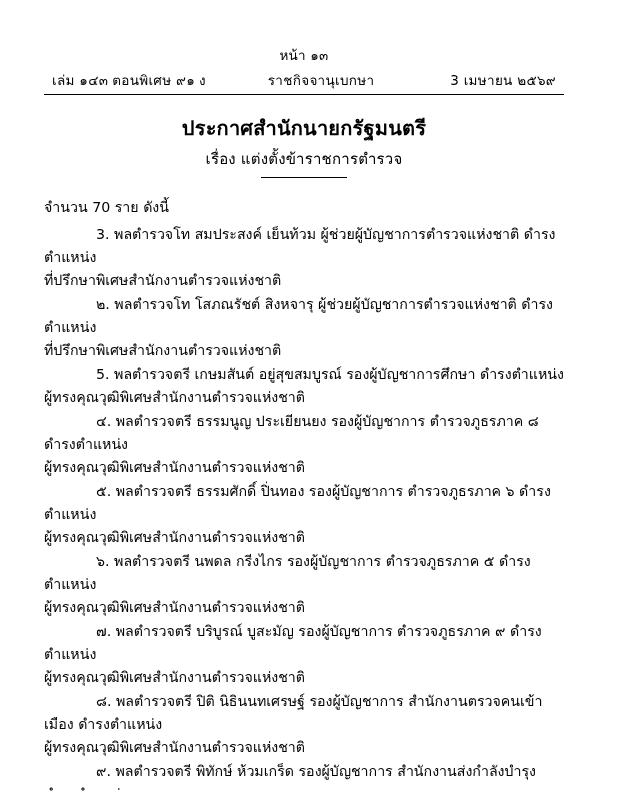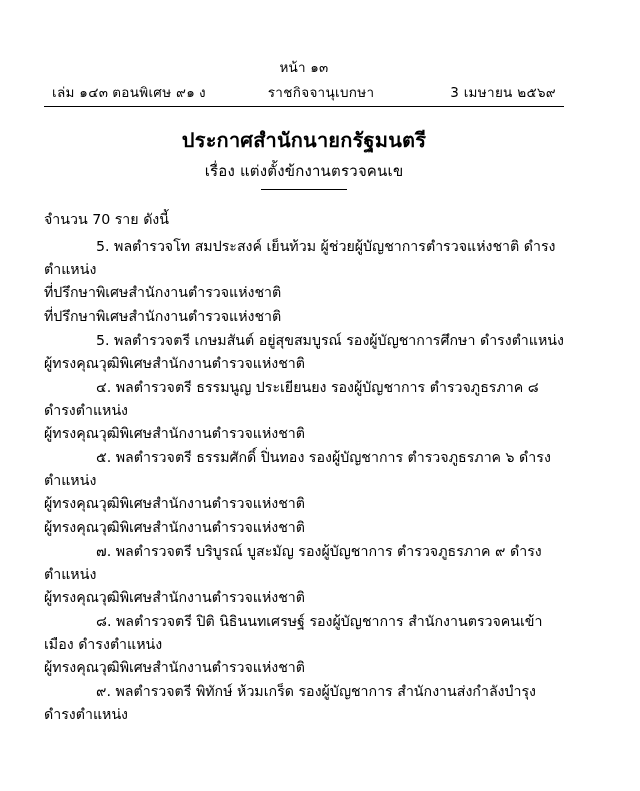--- a/index.html
+++ b/index.html
@@ -12,21 +12,21 @@
     height: 791px;
     font-family: "DejaVu Sans", "Liberation Sans", sans-serif;
     color: #000000;
     position: relative;
     overflow: hidden;
   }
   .page {
     width: 608px;
     height: 791px;
     box-sizing: border-box;
-    padding: 58px 44px 10px 44px;
+    padding: 46px 44px 10px 44px;
     position: relative;
   }
 
   
   .gazette-header {
     width: 100%;
   }
   .page-number-line {
     text-align: center;
     font-size: 13.5px;
@@ -132,49 +132,51 @@
         <span class="sub-label">ง</span>
       </div>
       <div class="header-center">ราชกิจจานุเบกษา</div>
       <div class="header-right">3 เมษายน ๒๕๖๙</div>
     </div>
     <hr class="header-rule">
   </div>
 
   <div class="title-block">
     <h1 class="doc-title">ประกาศสำนักนายกรัฐมนตรี</h1>
-    <div class="doc-subtitle">เรื่อง  แต่งตั้งข้กงานตรวจคนเข</div>
+    <div class="doc-subtitle">เรื่อง  แต่งตั้งข้าราชการตำรวจ</div>
     <hr class="title-rule">
   </div>
 
   <div class="body-block">
     <p class="para cont">จำนวน 70 ราย ดังนี้</p>
 
     <div class="spacer-sm"></div>
 
     <div class="entry">
-      <p class="entry-first">5.  พลตำรวจโท สมประสงค์  เย็นท้วม  ผู้ช่วยผู้บัญชาการตำรวจแห่งชาติ  ดำรงตำแหน่ง</p>
+      <p class="entry-first">3.  พลตำรวจโท สมประสงค์  เย็นท้วม  ผู้ช่วยผู้บัญชาการตำรวจแห่งชาติ  ดำรงตำแหน่ง</p>
       <p class="entry-second">ที่ปรึกษาพิเศษสำนักงานตำรวจแห่งชาติ</p>
     </div>
     <div class="entry">
+      <p class="entry-first">๒.  พลตำรวจโท โสภณรัชต์  สิงหจารุ  ผู้ช่วยผู้บัญชาการตำรวจแห่งชาติ  ดำรงตำแหน่ง</p>
       <p class="entry-second">ที่ปรึกษาพิเศษสำนักงานตำรวจแห่งชาติ</p>
     </div>
     <div class="entry">
       <p class="entry-first">5.  พลตำรวจตรี เกษมสันต์  อยู่สุขสมบูรณ์  รองผู้บัญชาการศึกษา  ดำรงตำแหน่ง</p>
       <p class="entry-second">ผู้ทรงคุณวุฒิพิเศษสำนักงานตำรวจแห่งชาติ</p>
     </div>
     <div class="entry">
       <p class="entry-first">๔.  พลตำรวจตรี ธรรมนูญ  ประเยียนยง  รองผู้บัญชาการ ตำรวจภูธรภาค ๘  ดำรงตำแหน่ง</p>
       <p class="entry-second">ผู้ทรงคุณวุฒิพิเศษสำนักงานตำรวจแห่งชาติ</p>
     </div>
     <div class="entry">
       <p class="entry-first">๕.  พลตำรวจตรี ธรรมศักดิ์  ปิ่นทอง  รองผู้บัญชาการ ตำรวจภูธรภาค ๖  ดำรงตำแหน่ง</p>
       <p class="entry-second">ผู้ทรงคุณวุฒิพิเศษสำนักงานตำรวจแห่งชาติ</p>
     </div>
     <div class="entry">
+      <p class="entry-first">๖.  พลตำรวจตรี นพดล  กรีงไกร  รองผู้บัญชาการ ตำรวจภูธรภาค ๕  ดำรงตำแหน่ง</p>
       <p class="entry-second">ผู้ทรงคุณวุฒิพิเศษสำนักงานตำรวจแห่งชาติ</p>
     </div>
     <div class="entry">
       <p class="entry-first">๗.  พลตำรวจตรี บริบูรณ์  บูสะมัญ  รองผู้บัญชาการ ตำรวจภูธรภาค ๙  ดำรงตำแหน่ง</p>
       <p class="entry-second">ผู้ทรงคุณวุฒิพิเศษสำนักงานตำรวจแห่งชาติ</p>
     </div>
     <div class="entry">
       <p class="entry-first">๘.  พลตำรวจตรี ปิติ  นิธินนทเศรษฐ์  รองผู้บัญชาการ สำนักงานตรวจคนเข้าเมือง  ดำรงตำแหน่ง</p>
       <p class="entry-second">ผู้ทรงคุณวุฒิพิเศษสำนักงานตำรวจแห่งชาติ</p>
     </div>

